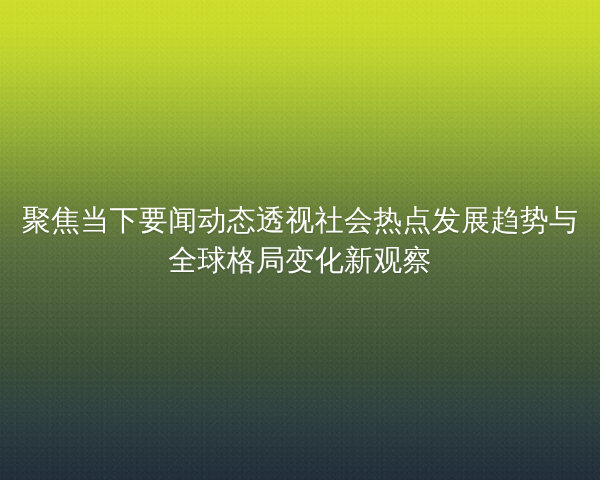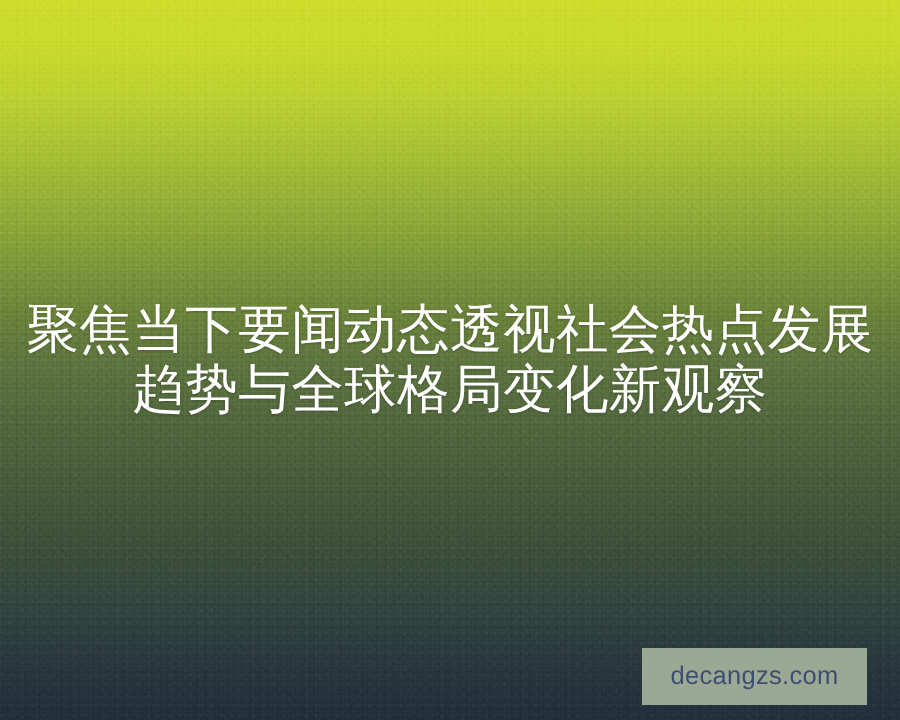--- a/index.html
+++ b/index.html
@@ -71,21 +71,21 @@
   }
 
   
   .headline {
     position: absolute;
     left: 0;
     right: 0;
     top: 200px;
     text-align: center;
     color: #ffffff;
-    font-size: 35px;
+    font-size: 29px;
     line-height: 40px;
     font-weight: 400;
     letter-spacing: 0.3px;
     padding: 0 14px;
     box-sizing: border-box;
     text-shadow: 0 1px 2px rgba(0,0,0,0.22);
     white-space: pre-line;
   }
 
   
@@ -111,17 +111,14 @@
 <body>
 
 <div id="canvas">
 
   <div class="bg-gradient"></div>
   <div class="bg-noise"></div>
   <div class="bg-noise-2"></div>
 
   <div class="headline">聚焦当下要闻动态透视社会热点发展趋势与全球格局变化新观察</div>
 
-  <div class="watermark-badge">
-    <span class="wm-text">decangzs.com</span>
-  </div>
 
 </div>
 
 </body></html>

